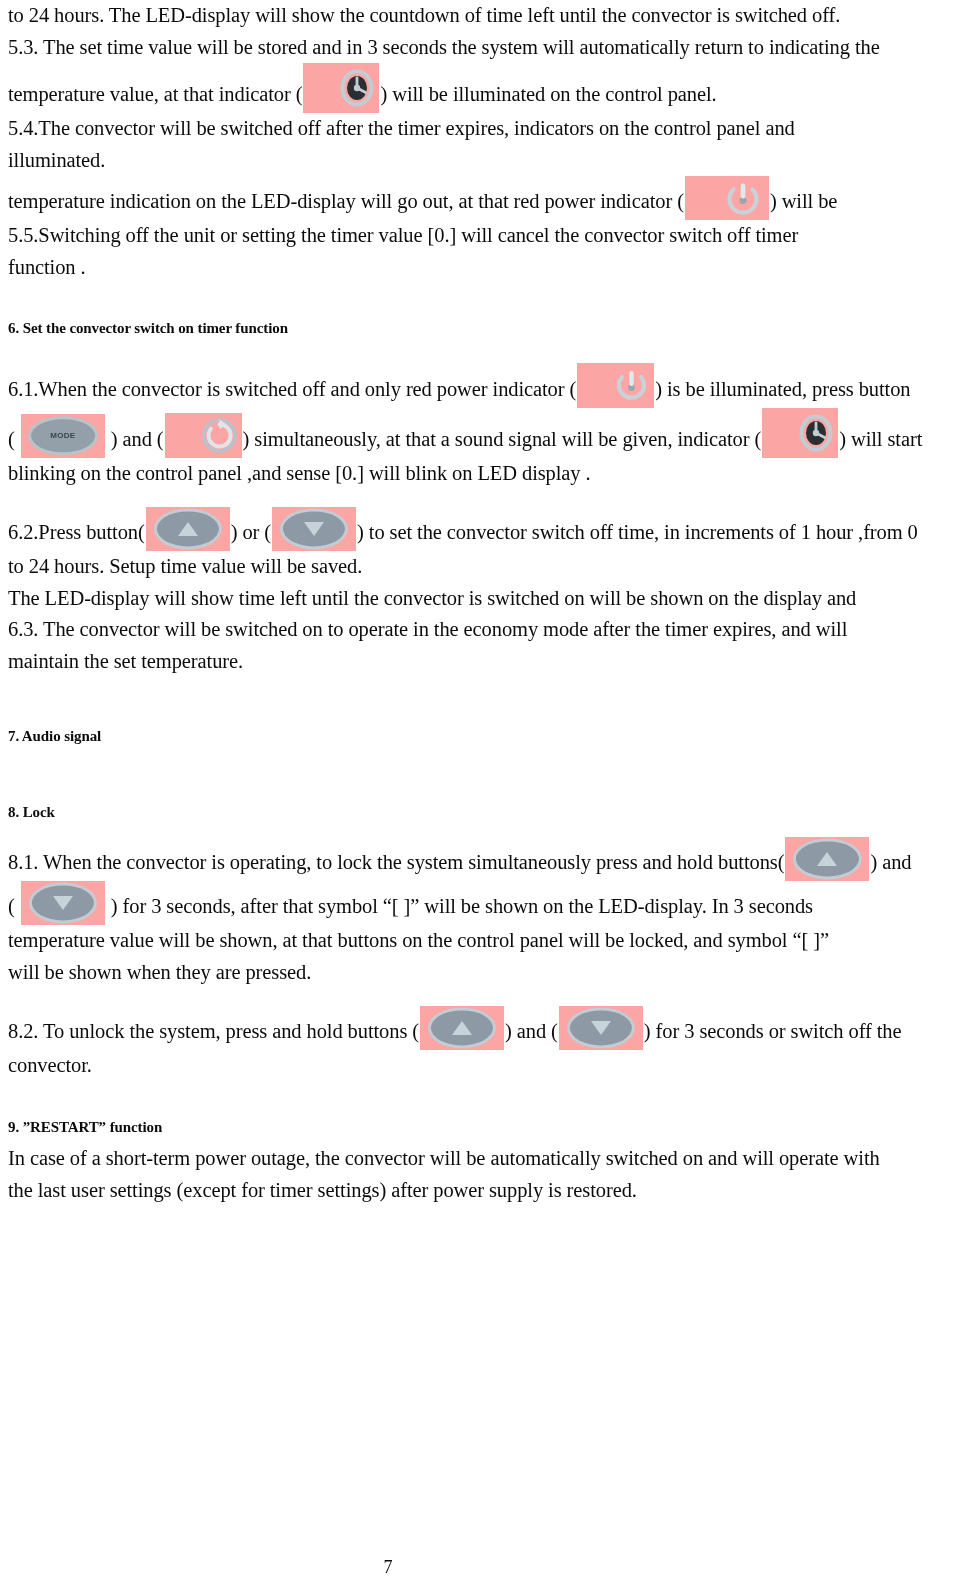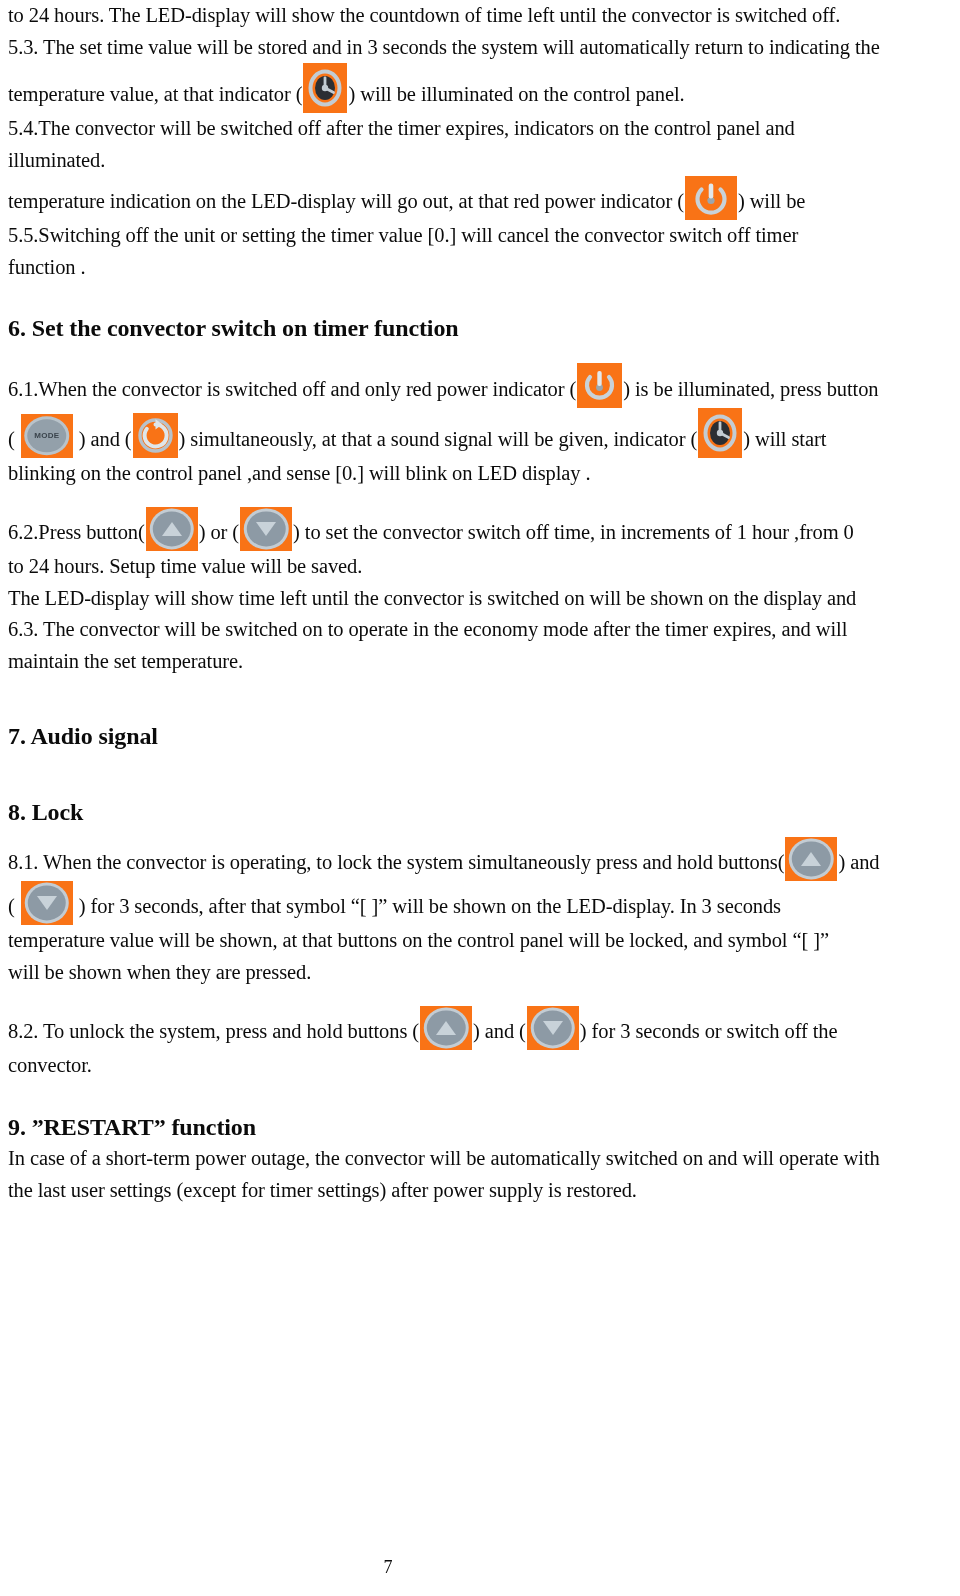--- a/index.html
+++ b/index.html
@@ -36,45 +36,46 @@
     font-size: 20.5px;
     line-height: 31.5px;
     text-align: justify;
     text-justify: inter-word;
     letter-spacing: -0.1px;
   }
   p.para.nojust { text-align: left; }
 
   h2.heading {
     margin: 0;
-    font-size: 24px;
+    font-size: 15px;
     line-height: 31.5px;
     font-weight: bold;
     text-align: left;
     letter-spacing: -0.1px;
   }
 
   .spacer-xs { height: 9px; }
   .spacer-s  { height: 18px; }
   .spacer-m  { height: 30px; }
   .spacer-l  { height: 44px; }
 
   
   .iconline { line-height: 31.5px; }
   .lift-md { margin-top: 30px; }
   .lift-lg { margin-top: 38px; }
 
   
   .ico {
     display: inline-block;
     vertical-align: -12px;
-    background: #f97316;
+    background: #fca5a5;
     position: relative;
     overflow: hidden;
     margin: 0 1px;
+    padding-left: 32px;
   }
   .ico.sq   { width: 45px; height: 45px; }
   .ico.tall { width: 44px; height: 50px; }
   .ico.wide { width: 52px; height: 44px; }
 
   .ico > svg { display: block; width: 100%; height: 100%; }
 
   
   .ico .oval-bg {
     position: absolute;

